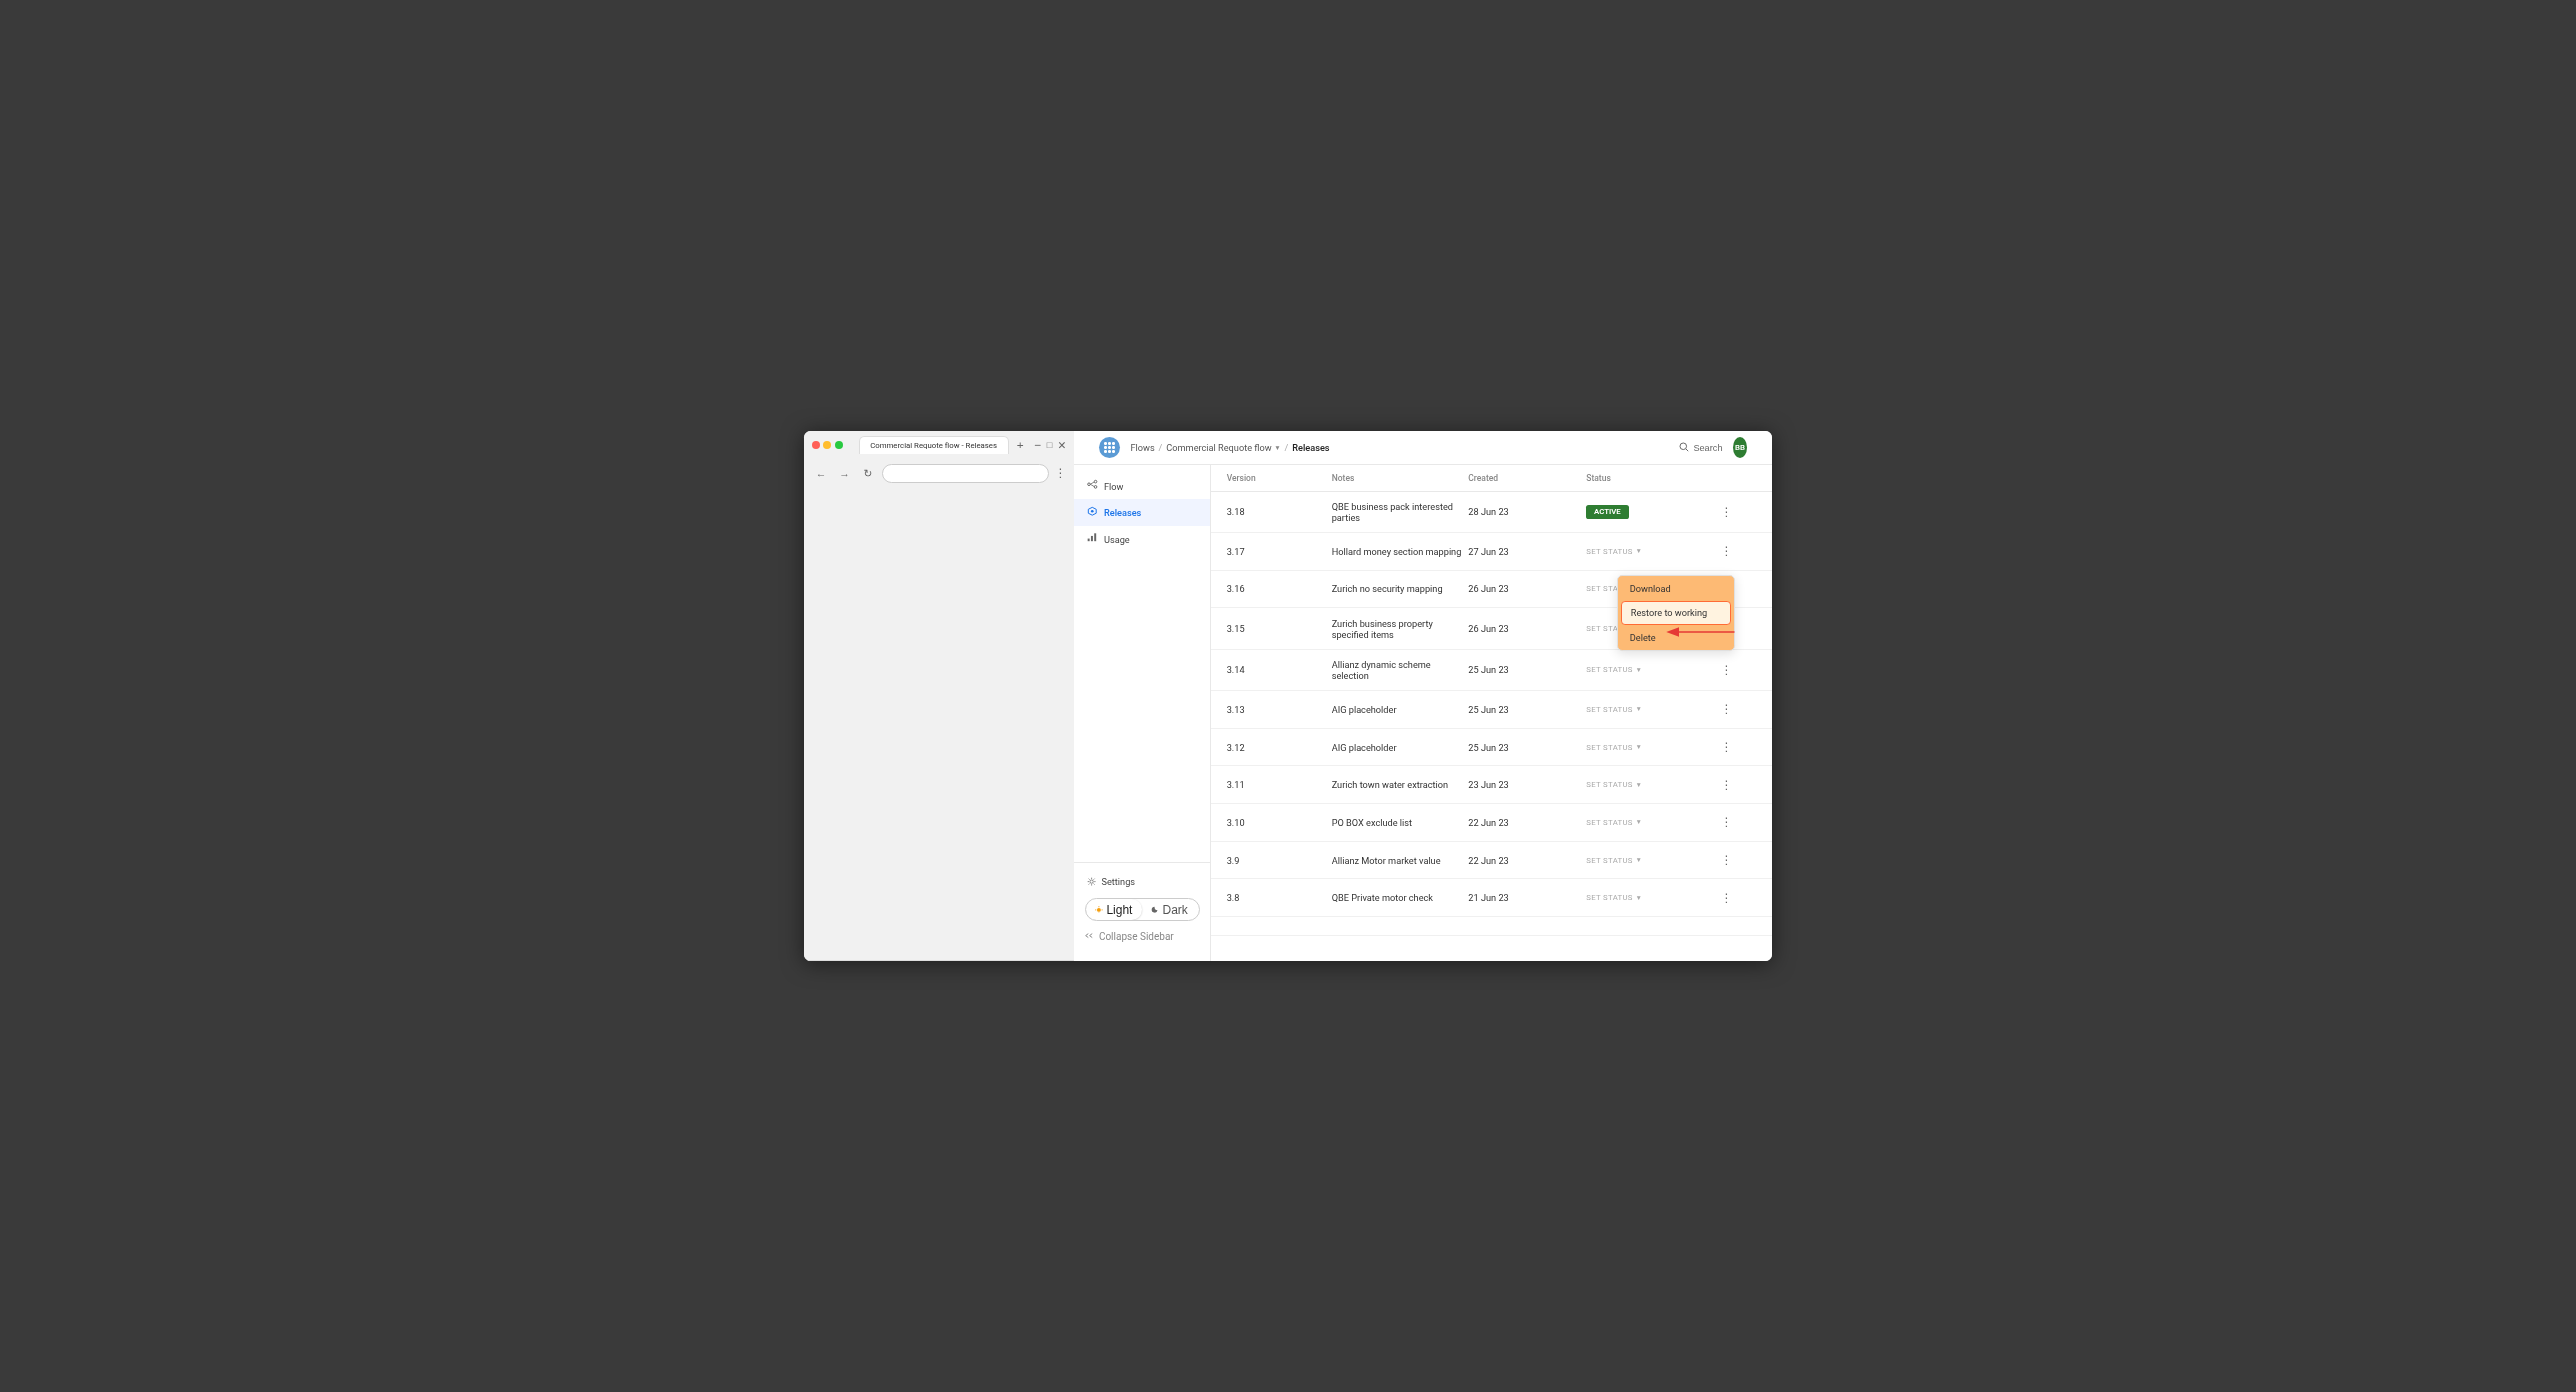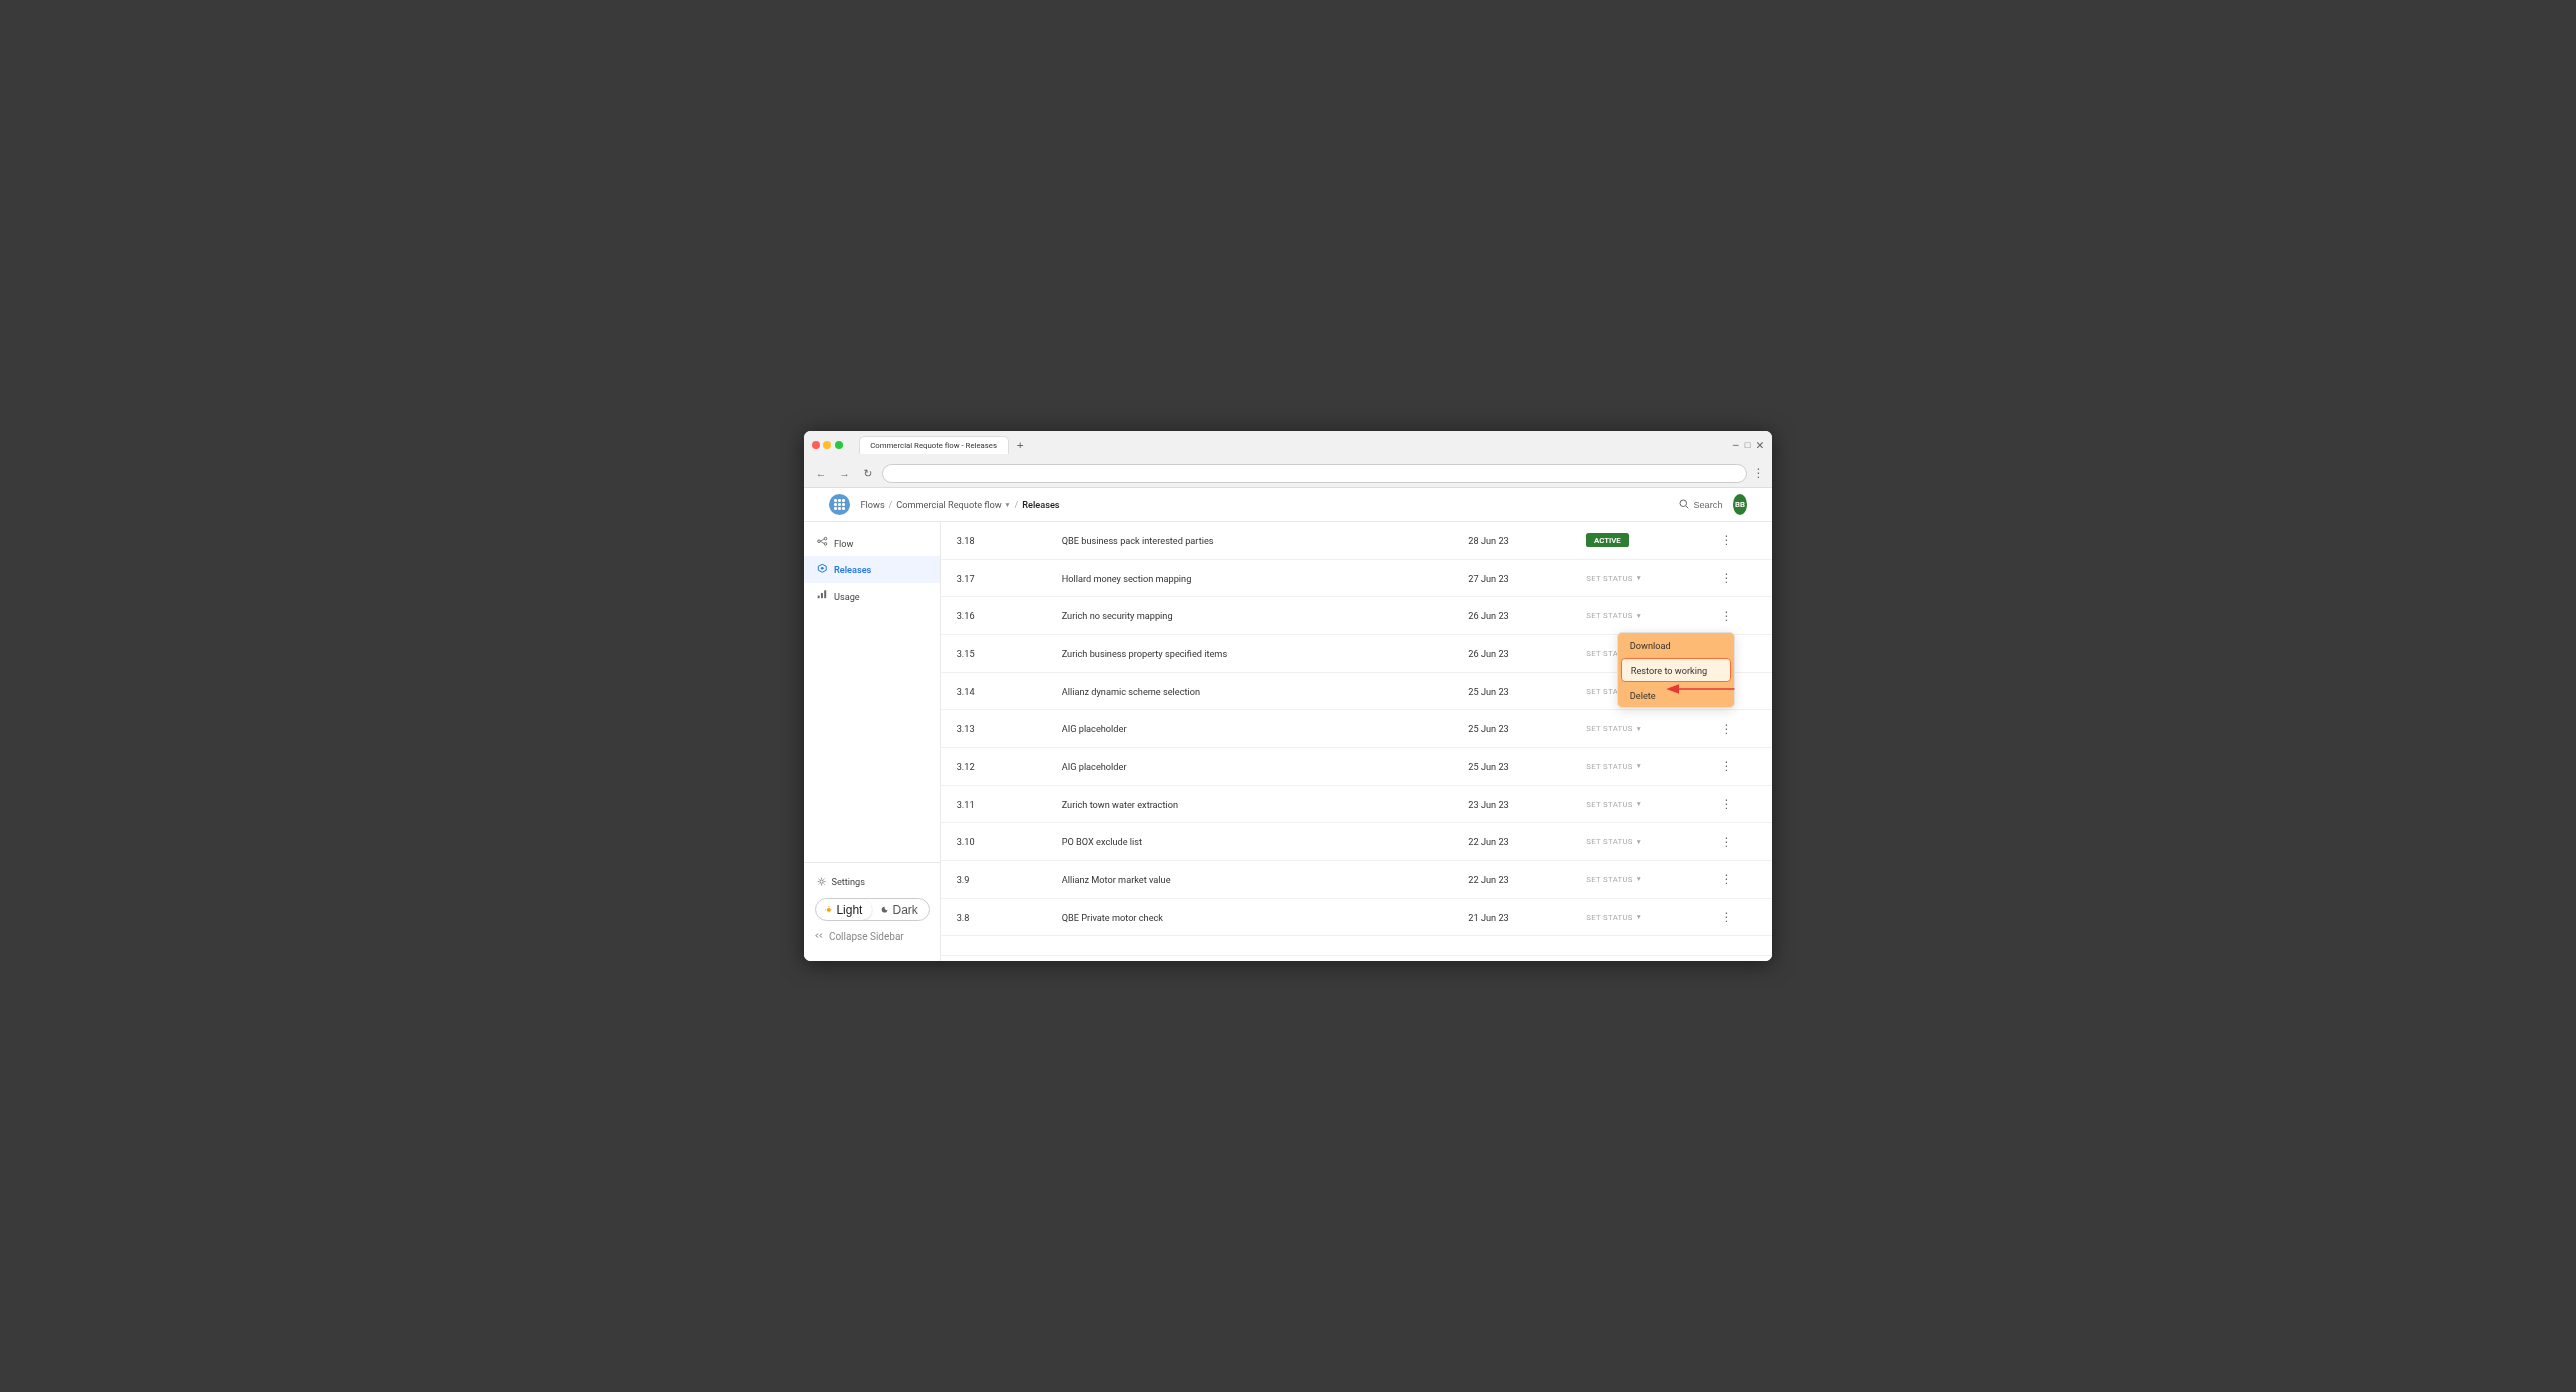--- a/index.html
+++ b/index.html
@@ -5,21 +5,21 @@
     * { box-sizing: border-box; margin: 0; padding: 0; }
     body { font-family: -apple-system, BlinkMacSystemFont, 'Segoe UI', Roboto, sans-serif; background: #3a3a3a; display: flex; align-items: center; justify-content: center; min-height: 100vh; }
 
     .browser-window {
       width: 968px;
       height: 530px;
       background: #fff;
       border-radius: 6.5px;
       overflow: hidden;
       display: flex;
-      flex-direction: column;
+      flex-direction: row;
       box-shadow: 0 2.6px 21px rgba(0,0,0,0.5);
     }
 
     
     .browser-chrome {
       background: #f1f1f1;
       border-bottom: 0.7px solid #ddd;
       flex-shrink: 0;
     }
     .browser-titlebar {
@@ -412,20 +412,27 @@
                 <line x1="7" y1="7" x2="11" y2="4" stroke="#888" stroke-width="1.5"></line>
                 <line x1="7" y1="7" x2="11" y2="10" stroke="#888" stroke-width="1.5"></line>
               </svg>
             <span>Collapse Sidebar</span>
           </div>
         </div>
       </div>
 
       <div class="table-container" style="position:relative;">
 
+        <div class="table-header">
+          <span>Version</span>
+          <span>Notes</span>
+          <span>Created</span>
+          <span>Status</span>
+          <span></span>
+        </div>
 
         <div class="table-row">
           <span>3.18</span>
           <span>QBE business pack interested parties</span>
           <span>28 Jun 23</span>
           <span><span class="status-badge">ACTIVE</span></span>
           <button class="more-btn">⋮</button>
         </div>
 
         <div class="table-row">

